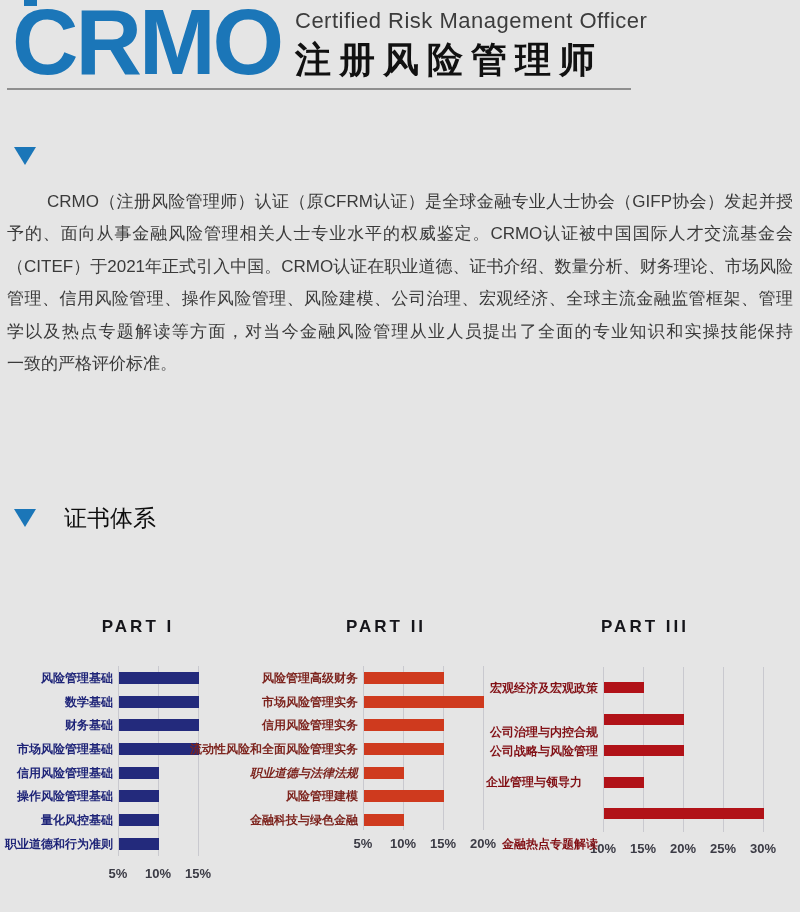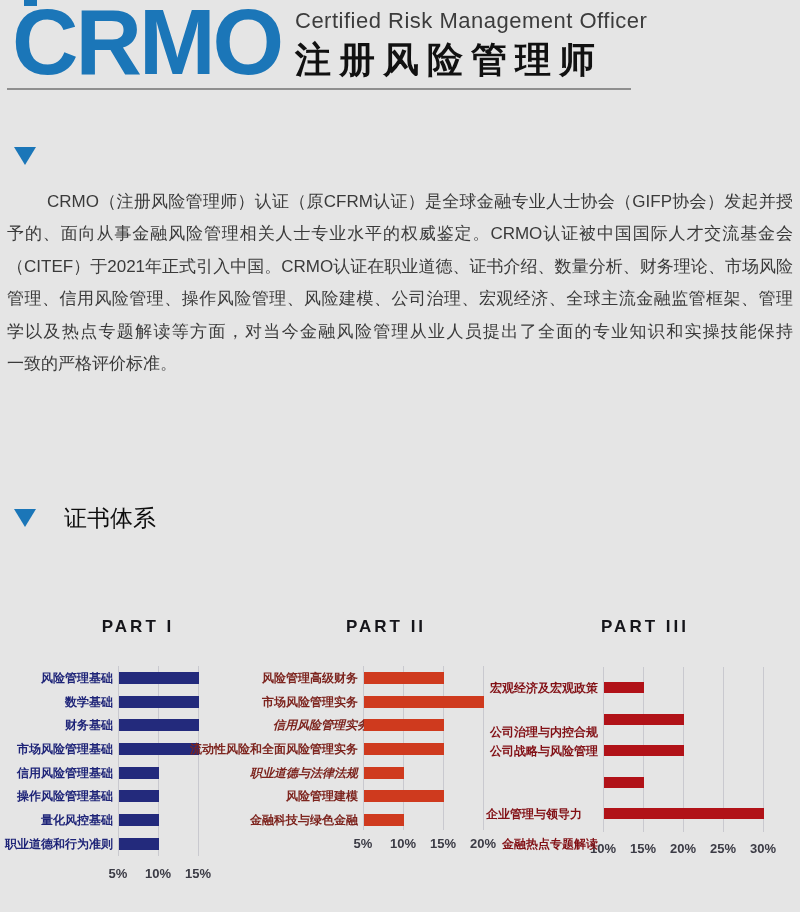--- a/index.html
+++ b/index.html
@@ -102,21 +102,21 @@
       <div class="gridline" style="left: 403px; top: 666px; height: 164px; background: rgb(201, 201, 207);"></div>
       <div class="tick" style="left: 375px; top: 836px;">10%</div>
       <div class="gridline" style="left: 443px; top: 666px; height: 164px; background: rgb(201, 201, 207);"></div>
       <div class="tick" style="left: 415px; top: 836px;">15%</div>
       <div class="gridline" style="left: 483px; top: 666px; height: 164px; background: rgb(201, 201, 207);"></div>
       <div class="tick" style="left: 455px; top: 836px;">20%</div>
       <div class="blabel" style="left: 148px; top: 670px; color: rgb(125, 36, 30);">风险管理高级财务</div>
       <div class="bar" style="left: 364px; top: 672px; width: 80px; height: 12px; background: rgb(207, 58, 30);"></div>
       <div class="blabel" style="left: 148px; top: 693.65px; color: rgb(125, 36, 30);">市场风险管理实务</div>
       <div class="bar" style="left: 364px; top: 695.65px; width: 120px; height: 12px; background: rgb(207, 58, 30);"></div>
-      <div class="blabel" style="left: 159px; top: 717.3px; color: rgb(125, 36, 30); font-style: italic;">信用风险管理实务</div>
+      <div class="blabel" style="left: 148px; top: 717.3px; color: rgb(125, 36, 30);">信用风险管理实务</div>
       <div class="bar" style="left: 364px; top: 719.3px; width: 80px; height: 12px; background: rgb(207, 58, 30);"></div>
       <div class="blabel" style="left: 148px; top: 740.95px; color: rgb(125, 36, 30);">流动性风险和全面风险管理实务</div>
       <div class="bar" style="left: 364px; top: 742.95px; width: 80px; height: 12px; background: rgb(207, 58, 30);"></div>
       <div class="blabel" style="left: 148px; top: 764.6px; color: rgb(125, 36, 30); font-style: italic;">职业道德与法律法规</div>
       <div class="bar" style="left: 364px; top: 766.6px; width: 40px; height: 12px; background: rgb(207, 58, 30);"></div>
       <div class="blabel" style="left: 148px; top: 788.25px; color: rgb(125, 36, 30);">风险管理建模</div>
       <div class="bar" style="left: 364px; top: 790.25px; width: 80px; height: 12px; background: rgb(207, 58, 30);"></div>
       <div class="blabel" style="left: 148px; top: 811.9px; color: rgb(125, 36, 30);">金融科技与绿色金融</div>
       <div class="bar" style="left: 364px; top: 813.9px; width: 40px; height: 12px; background: rgb(207, 58, 30);"></div>
       <div class="gridline" style="left: 603px; top: 667px; height: 165px; background: rgb(201, 201, 207);"></div>
@@ -128,19 +128,19 @@
       <div class="gridline" style="left: 723px; top: 667px; height: 165px; background: rgb(201, 201, 207);"></div>
       <div class="tick" style="left: 695px; top: 841px;">25%</div>
       <div class="gridline" style="left: 763px; top: 667px; height: 165px; background: rgb(201, 201, 207);"></div>
       <div class="tick" style="left: 735px; top: 841px;">30%</div>
       <div class="blabel" style="left: 388px; top: 679.5px; color: rgb(130, 16, 21);">宏观经济及宏观政策</div>
       <div class="bar" style="left: 604px; top: 682px; width: 40px; height: 11px; background: rgb(177, 18, 24);"></div>
       <div class="blabel" style="left: 388px; top: 711px; color: rgb(130, 16, 21); margin-top: 13px;">公司治理与内控合规</div>
       <div class="bar" style="left: 604px; top: 713.5px; width: 80px; height: 11px; background: rgb(177, 18, 24);"></div>
       <div class="blabel" style="left: 388px; top: 742.5px; color: rgb(130, 16, 21);">公司战略与风险管理</div>
       <div class="bar" style="left: 604px; top: 745px; width: 80px; height: 11px; background: rgb(177, 18, 24);"></div>
-      <div class="blabel" style="left: 372px; top: 774px; color: rgb(130, 16, 21); margin-top: 32px;">企业管理与领导力</div>
+      <div class="blabel" style="left: 372px; top: 774px; color: rgb(130, 16, 21);">企业管理与领导力</div>
       <div class="bar" style="left: 604px; top: 776.5px; width: 40px; height: 11px; background: rgb(177, 18, 24);"></div>
       <div class="blabel" style="left: 388px; top: 805.5px; color: rgb(130, 16, 21); margin-top: 30px;">金融热点专题解读</div>
       <div class="bar" style="left: 604px; top: 808px; width: 160px; height: 11px; background: rgb(177, 18, 24);"></div>
     </div>
 
 </div>
 
 </body></html>

